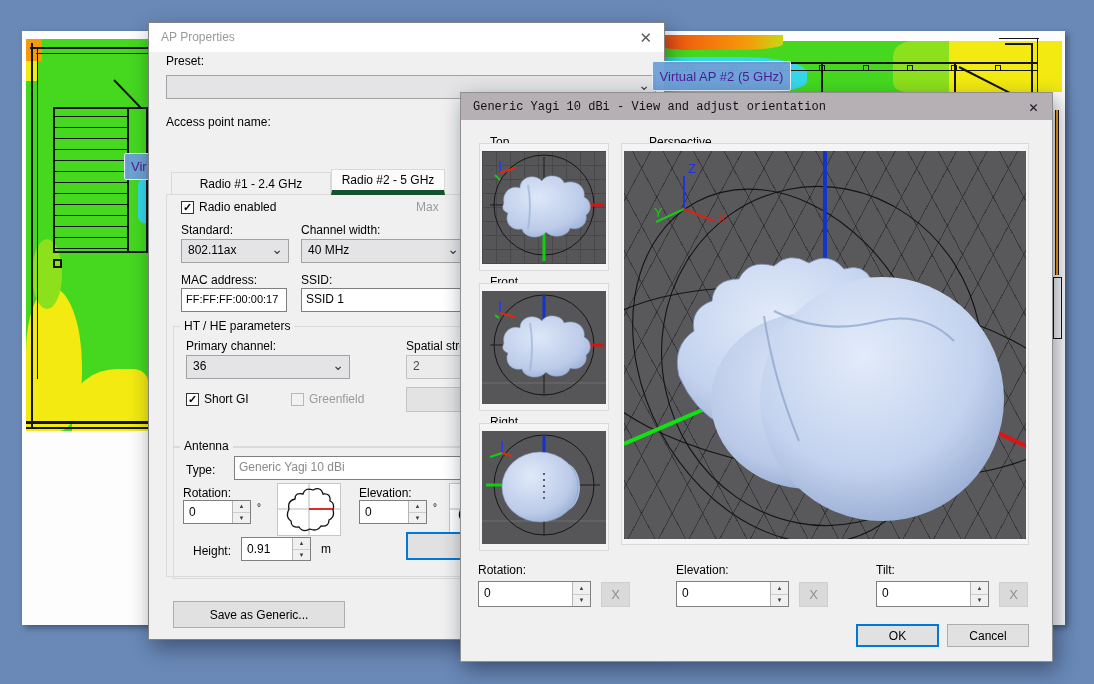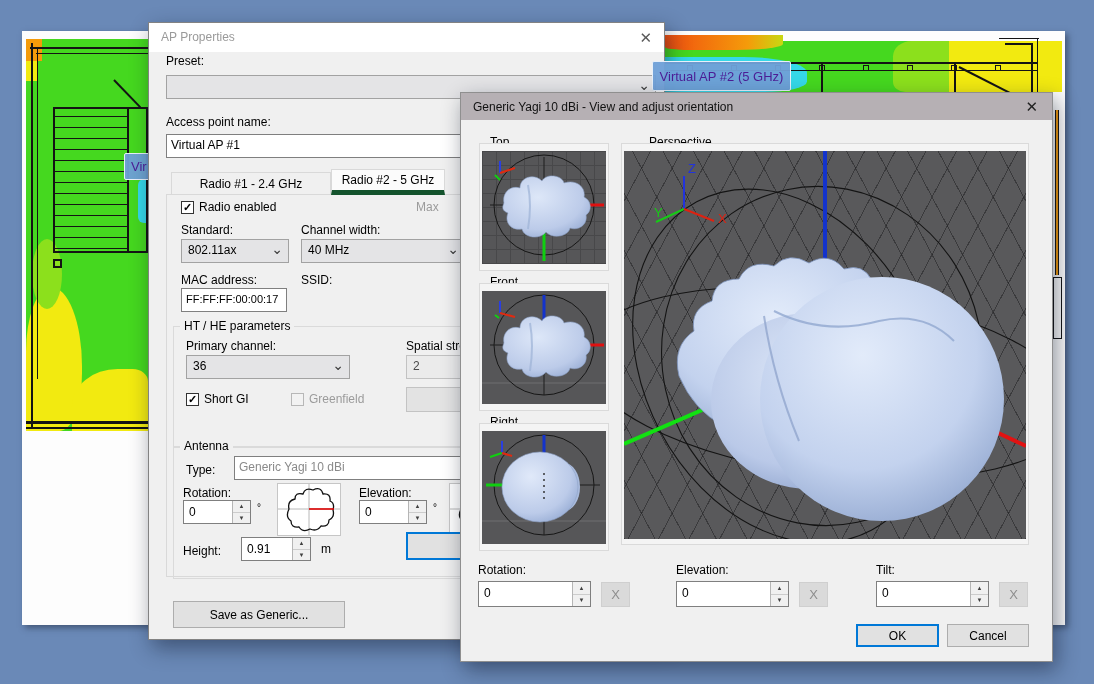--- a/index.html
+++ b/index.html
@@ -110,23 +110,20 @@
       <div class="closex" style="right:12px;top:6px;">✕</div>
     </div>
 
     <div class="abs lbl" style="left:17px;top:31px;">Preset:</div>
     <div class="combo" style="left:17px;top:52px;width:490px;height:24px;">
       <span></span>
       <span class="chev">⌄</span>
     </div>
 
     <div class="abs lbl" style="left:17px;top:92px;">Access point name:</div>
-    <div class="abs input" style="left:17px;top:111px;width:492px;height:24px;">
-      <span>Virtual AP #1</span>
-    </div>
 
     <div class="tab" style="left:22px;top:149px;width:160px;height:23px;">
       <span>Radio #1 - 2.4 GHz</span>
     </div>
     <div class="tab active" style="left:182px;top:146px;width:114px;height:26px;">
       <span>Radio #2 - 5 GHz</span>
     </div>
     <div class="panel" style="left:17px;top:171px;width:483px;height:383px;"></div>
 
     <div class="chk" style="left:32px;top:178px;">
@@ -144,20 +141,23 @@
     <div class="combo" style="left:152px;top:216px;width:164px;height:24px;">
       <span>40 MHz</span>
       <span class="chev">⌄</span>
     </div>
 
     <div class="abs lbl" style="left:32px;top:250px;">MAC address:</div>
     <div class="abs input" style="left:32px;top:265px;width:106px;height:24px;font-size:11px;padding-top:4px;">
       <span>FF:FF:FF:00:00:17</span>
     </div>
     <div class="abs lbl" style="left:152px;top:250px;">SSID:</div>
+    <div class="abs input" style="left:152px;top:265px;width:164px;height:24px;">
+      <span>SSID 1</span>
+    </div>
 
     <div class="grp" style="left:24px;top:303px;width:476px;height:122px;"></div>
     <div class="grplbl" style="left:31px;top:296px;">HT / HE parameters</div>
     <div class="abs lbl" style="left:37px;top:316px;">Primary channel:</div>
     <div class="combo" style="left:37px;top:332px;width:164px;height:24px;">
       <span>36</span>
       <span class="chev">⌄</span>
     </div>
     <div class="abs lbl" style="left:257px;top:316px;">Spatial stre</div>
     <div class="combo disabled" style="left:257px;top:332px;width:120px;height:24px;">
@@ -208,21 +208,21 @@
     <div class="abs lbl" style="left:284px;top:479px;font-size:10px;">°</div>
 
     <div class="abs" style="left:300px;top:460px;width:64px;height:53px;background:#fff;border:1px solid #c6c6c6;">
       <svg width="62" height="51" viewBox="0 0 62 51">
         <line x1="31" y1="0" x2="31" y2="51" stroke="#b8b8b8" stroke-width="1"></line>
         <line x1="0" y1="25" x2="62" y2="25" stroke="#b8b8b8" stroke-width="1"></line>
         <path d="M 11,25 Q 9,17 17,15 Q 17,8 25,10 Q 27,3 35,6 Q 43,2 45,10 Q 53,9 52,17 Q 57,19 55,26 Q 57,33 51,36 Q 51,43 43,42 Q 39,48 32,45 Q 25,49 21,43 Q 13,44 13,37 Q 7,33 11,25 Z" fill="none" stroke="#111" stroke-width="1.3"></path>
       </svg>
     </div>
 
-    <div class="abs lbl" style="left:34px;top:521px;">Height:</div>
+    <div class="abs lbl" style="left:44px;top:521px;">Height:</div>
     <div class="spin" style="left:92px;top:514px;width:70px;height:24px;">
       <span class="val">0.91</span>
       <span class="btns">
           <span class="sb">▲</span>
           <span class="sb">▼</span>
         </span>
     </div>
     <div class="abs lbl" style="left:172px;top:519px;">m</div>
 
     <div class="btn default" style="left:257px;top:509px;width:243px;height:28px;"></div>
@@ -231,21 +231,21 @@
       <span>Save as Generic...</span>
     </div>
   </div>
 
   <div class="aplabel" style="left:652px;top:61px;width:137px;height:28px;">
     <span>Virtual AP #2 (5 GHz)</span>
   </div>
 
   <div class="abs win" style="left:460px;top:92px;width:593px;height:570px;border-color:#8f8f8f;">
 
-    <div class="abs" style="left:0;top:0;width:591px;height:27px;background:#b6b0b4;">
+    <div class="abs" style="left:0;top:0;width:591px;height:27px;background:#b6b0b4;font-family:Liberation Mono, monospace;">
       <div class="tbar-title" style="color:#111;">Generic Yagi 10 dBi - View and adjust orientation</div>
       <div class="closex" style="right:14px;top:5px;color:#222;">✕</div>
     </div>
 
     <div class="abs lbl" style="left:29px;top:42px;">Top</div>
     <div class="grp" style="left:18px;top:50px;width:130px;height:128px;background:#f4f4f4;"></div>
     <div class="dark grid-sq" style="left:21px;top:58px;width:124px;height:113px;">
       <svg width="124" height="113" viewBox="0 0 124 113">
         <defs>
           <radialGradient id="gsm1" cx="40%" cy="35%" r="75%">

